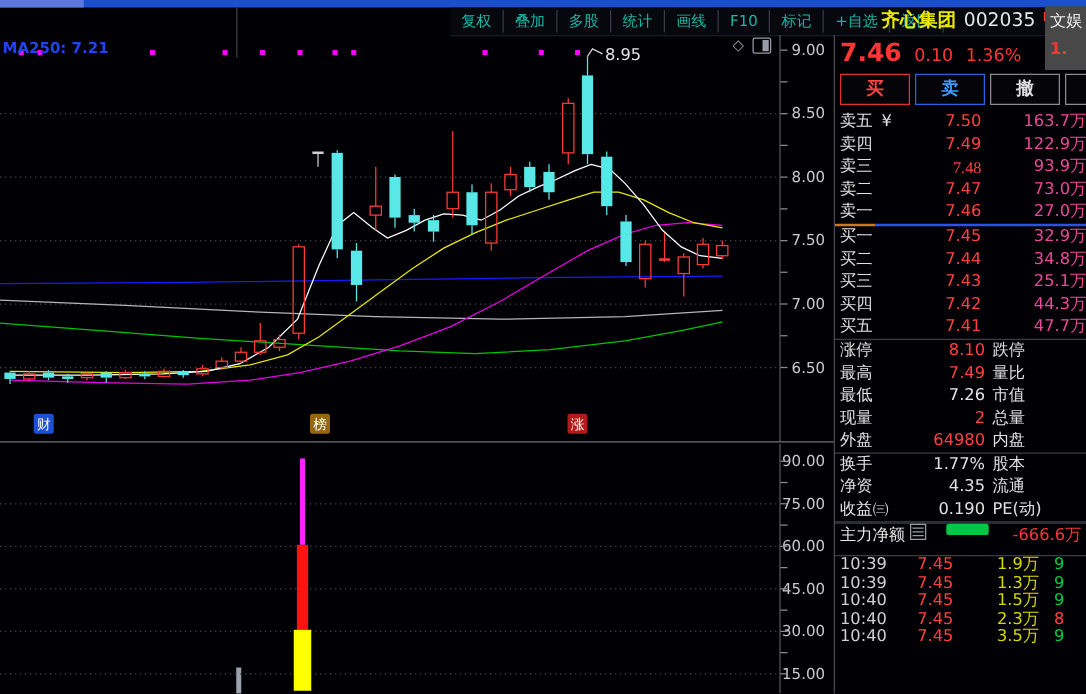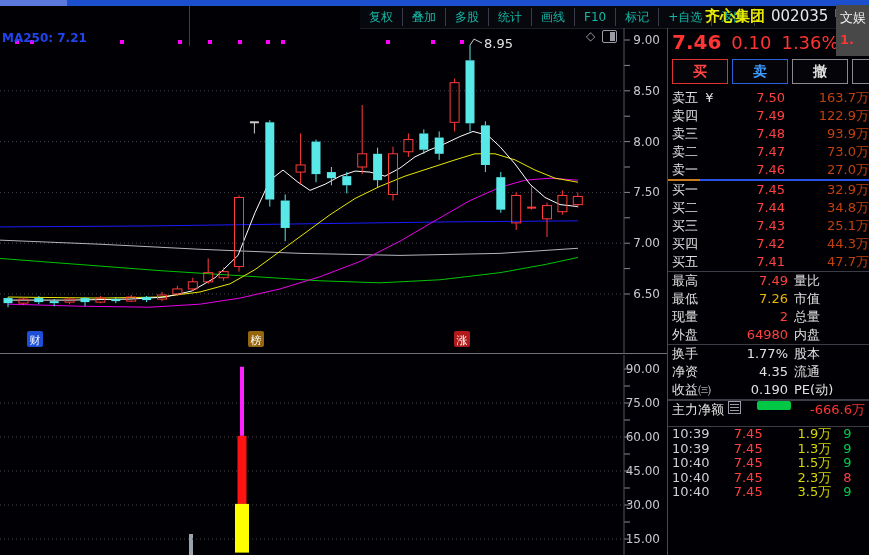--- a/index.html
+++ b/index.html
@@ -21,34 +21,34 @@
   #panel-toggle{width:13px;height:11px;border:1px solid #9a9aa8;border-radius:2px;position:relative;}
   #panel-toggle::after{content:"";position:absolute;right:1px;top:1px;bottom:1px;width:5px;background:#9a9aa8;}
   
   #right-sep{position:absolute;left:667px;top:28px;width:1px;height:527px;background:#4a4a55;}
   #stock-title{position:absolute;left:705px;top:7px;height:20px;display:flex;align-items:baseline;gap:6px;white-space:nowrap;}
   #stock-name{color:#e8e800;font-weight:bold;font-size:15px;}
   #stock-code{color:#e8e8ea;font-size:15px;}
   #stock-flag{color:#ff3a3a;font-size:10px;font-weight:bold;position:relative;top:-4px;}
   #price-row{position:absolute;left:672px;top:30px;display:flex;align-items:baseline;gap:10px;color:#ff3434;white-space:nowrap;}
   #price-last{font-size:20px;font-weight:bold;}
-  #price-chg,#price-pct{font-size:18px;}
+  #price-chg,#price-pct{font-size:14px;}
   #sector-box{position:absolute;left:836px;top:5px;width:33px;height:49px;background:#484848;overflow:hidden;
               padding:2px 0 0 4px;line-height:22px;}
   #sector-name{color:#f0f0f0;font-size:13px;white-space:nowrap;}
   #sector-chg{color:#ff3434;font-size:13px;font-weight:bold;white-space:nowrap;}
   #panel-body{position:absolute;left:668px;top:56px;width:201px;height:499px;overflow:hidden;}
   #btn-row{display:flex;gap:4px;padding:3px 0 5px 4px;}
   .ord-btn{width:54px;height:23px;line-height:23px;text-align:center;font-size:14px;font-weight:bold;flex:none;background:#050509;}
   .hsep{height:1px;background:#3c3c46;}
   .book-row,.stat-row{display:flex;align-items:center;height:18px;line-height:18px;white-space:nowrap;}
   .bk-label{width:34px;margin-left:4px;color:#e0e0e0;}
   .bk-cur{color:#e0e0e0;width:12px;}
   .bk-price{width:70px;text-align:right;}
-  .bk-vol{width:86px;text-align:right;color:#c2410c;}
+  .bk-vol{width:86px;text-align:right;color:#ec4899;}
   #book-mid{height:2px;display:flex;}
   #book-mid .mid-l{width:32px;background:#cc7a1e;}
   #book-mid .mid-r{flex:1;background:#2a52e8;}
   .st-l1{width:44px;margin-left:4px;color:#e0e0e0;}
   .st-v1{width:72px;text-align:right;}
   .st-l2{margin-left:6px;color:#e0e0e0;}
   .st-v2{flex:1;text-align:right;margin-right:-18px;}
   #status-row{height:26px;line-height:26px;white-space:nowrap;margin-left:4px;color:#e6e6e6;font-size:13px;}
   #flow-row{height:25px;display:flex;white-space:nowrap;margin-left:4px;}
   #flow-label{color:#e6e6e6;}
@@ -323,21 +323,21 @@
         </div>
         <div class="book-row">
           <span class="bk-label">卖四</span>
           <span class="bk-cur"></span>
           <span class="bk-price" style="color: rgb(255, 64, 64);">7.49</span>
           <span class="bk-vol">122.9万</span>
         </div>
         <div class="book-row">
           <span class="bk-label">卖三</span>
           <span class="bk-cur"></span>
-          <span class="bk-price" style="color: rgb(255, 64, 64);">7.48</span>
+          <span class="bk-price" style="color: rgb(255, 64, 64); font-family: Liberation Serif, serif;">7.48</span>
           <span class="bk-vol">93.9万</span>
         </div>
         <div class="book-row">
           <span class="bk-label">卖二</span>
           <span class="bk-cur"></span>
           <span class="bk-price" style="color: rgb(255, 64, 64);">7.47</span>
           <span class="bk-vol">73.0万</span>
         </div>
         <div class="book-row">
           <span class="bk-label">卖一</span>
@@ -377,29 +377,35 @@
         </div>
         <div class="book-row">
           <span class="bk-label">买五</span>
           <span class="bk-cur"></span>
           <span class="bk-price" style="color: rgb(255, 64, 64);">7.41</span>
           <span class="bk-vol">47.7万</span>
         </div>
       </div>
     <div class="hsep"></div>
     <div id="stats-a">
+        <div class="stat-row">
+          <span class="st-l1">涨停</span>
+          <span class="st-v1" style="color: rgb(255, 64, 64);">8.10</span>
+          <span class="st-l2">跌停</span>
+          <span class="st-v2" style="color: rgb(224, 224, 224);"></span>
+        </div>
         <div class="stat-row">
           <span class="st-l1">最高</span>
           <span class="st-v1" style="color: rgb(255, 64, 64);">7.49</span>
           <span class="st-l2">量比</span>
           <span class="st-v2" style="color: rgb(224, 224, 224);"></span>
         </div>
         <div class="stat-row">
           <span class="st-l1">最低</span>
-          <span class="st-v1" style="color: #eab308;">7.26</span>
+          <span class="st-v1" style="color: #e5e5e5;">7.26</span>
           <span class="st-l2">市值</span>
           <span class="st-v2" style="color: rgb(224, 224, 224);">5</span>
         </div>
         <div class="stat-row">
           <span class="st-l1">现量</span>
           <span class="st-v1" style="color: rgb(255, 64, 64);">2</span>
           <span class="st-l2">总量</span>
           <span class="st-v2" style="color: rgb(224, 224, 224);">12</span>
         </div>
         <div class="stat-row">

